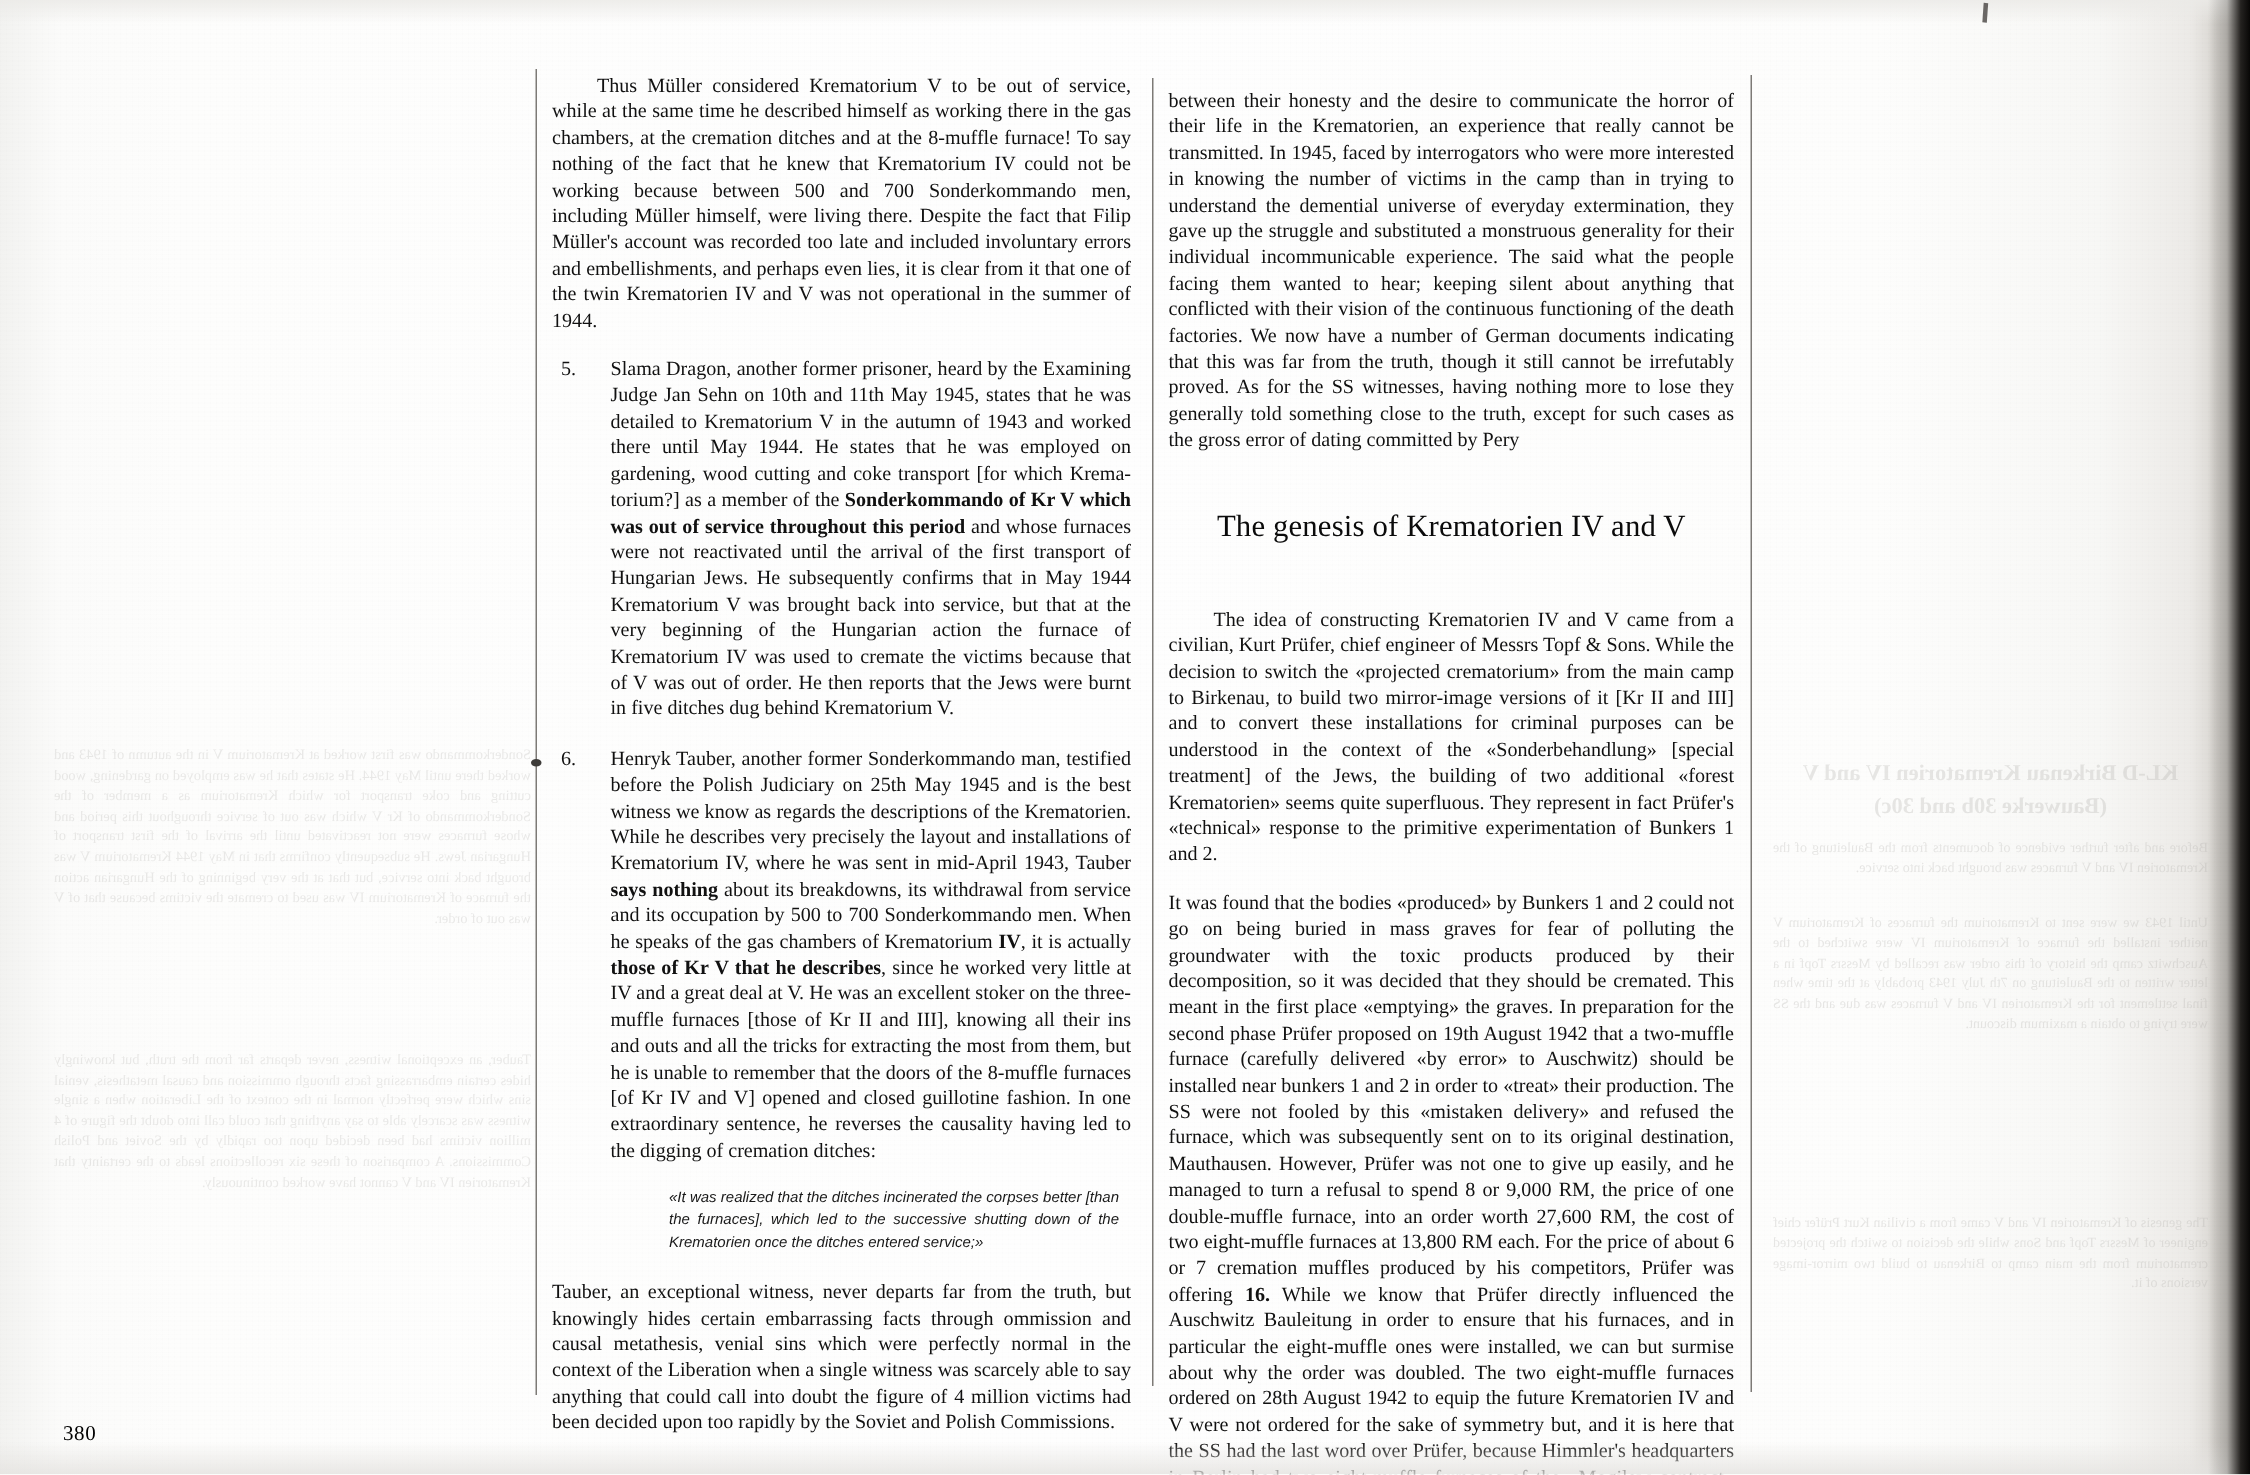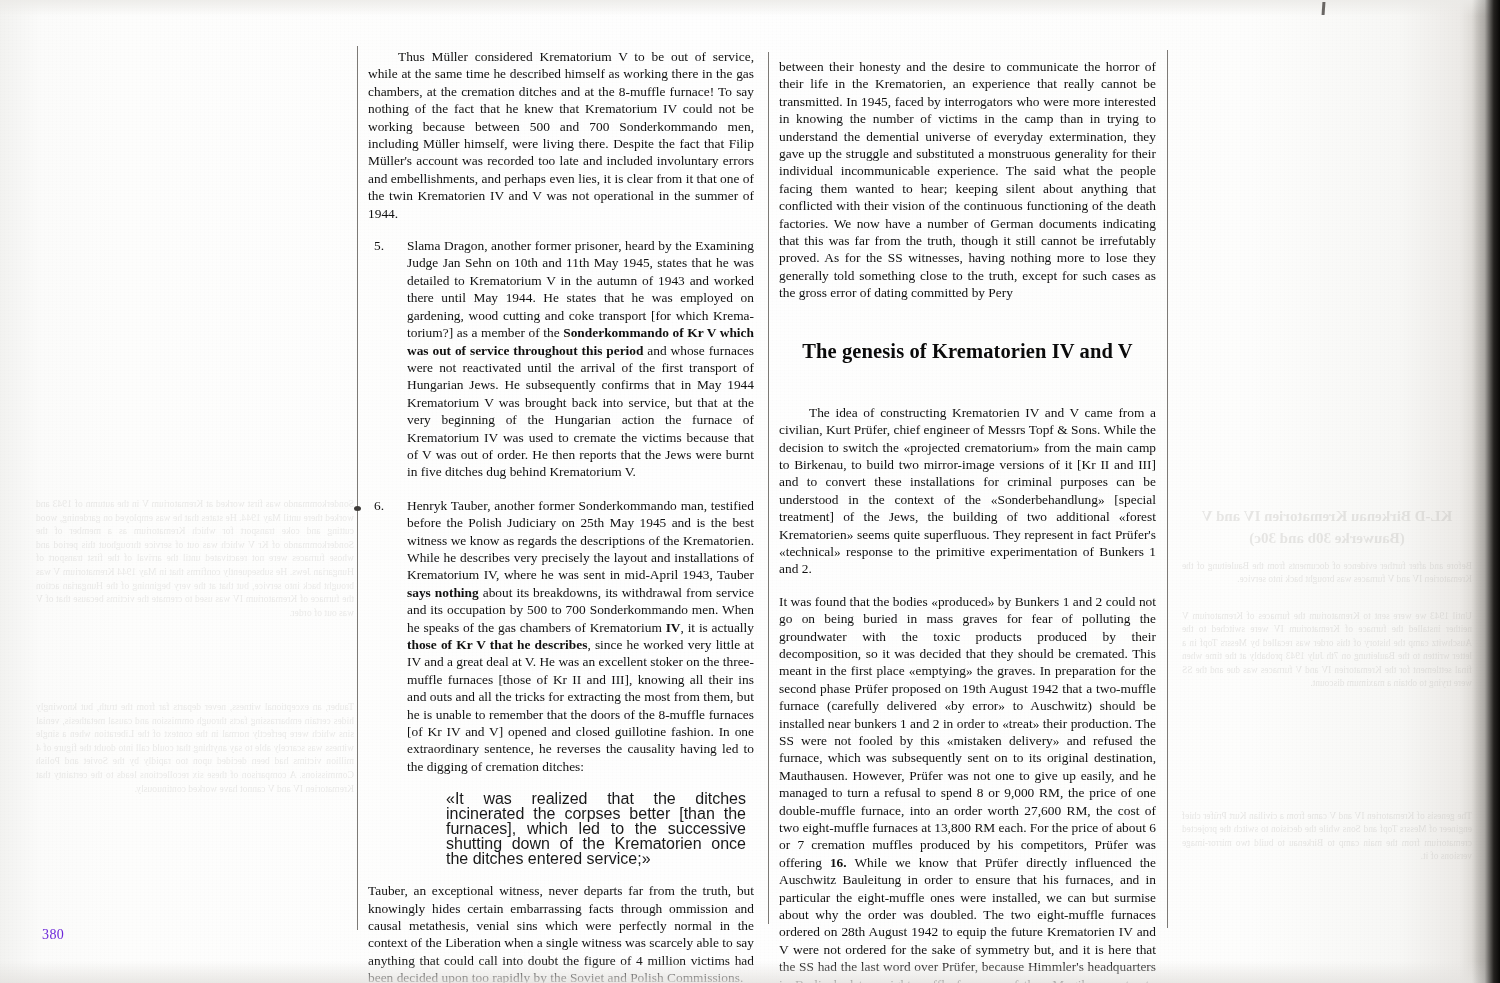--- a/index.html
+++ b/index.html
@@ -139,44 +139,45 @@
     position: absolute;
     left: 6px;
     top: 0;
     font-size: 13.4px;
   }
 
   .blockquote {
     margin: 16px 0 16px 78px;
     width: 300px;
     font-family: "Liberation Sans", "DejaVu Sans", sans-serif;
-    font-size: 16px;
+    font-style: italic;
+    font-size: 10px;
     line-height: 15px;
     text-align: justify;
     color: #1d1d1d;
   }
 
   .section-heading {
-    font-weight: bold;
+    font-weight: normal;
     font-size: 20.5px;
     line-height: 26px;
     text-align: center;
     margin: 36px 0 40px 0;
     letter-spacing: .1px;
     color: #0f0f0f;
   }
 
   b, strong { font-weight: bold; }
 
   .folio {
     position: absolute;
     left: 42px;
-    top: 927px;
+    top: 949px;
     font-size: 14px;
-    color: #6d28d9;
+    color: #000000;
     letter-spacing: .4px;
   }
 
   
   .inkwrap { filter: contrast(1.04); }
 </style>
 </head>
 <body>
 
 <div class="page">

